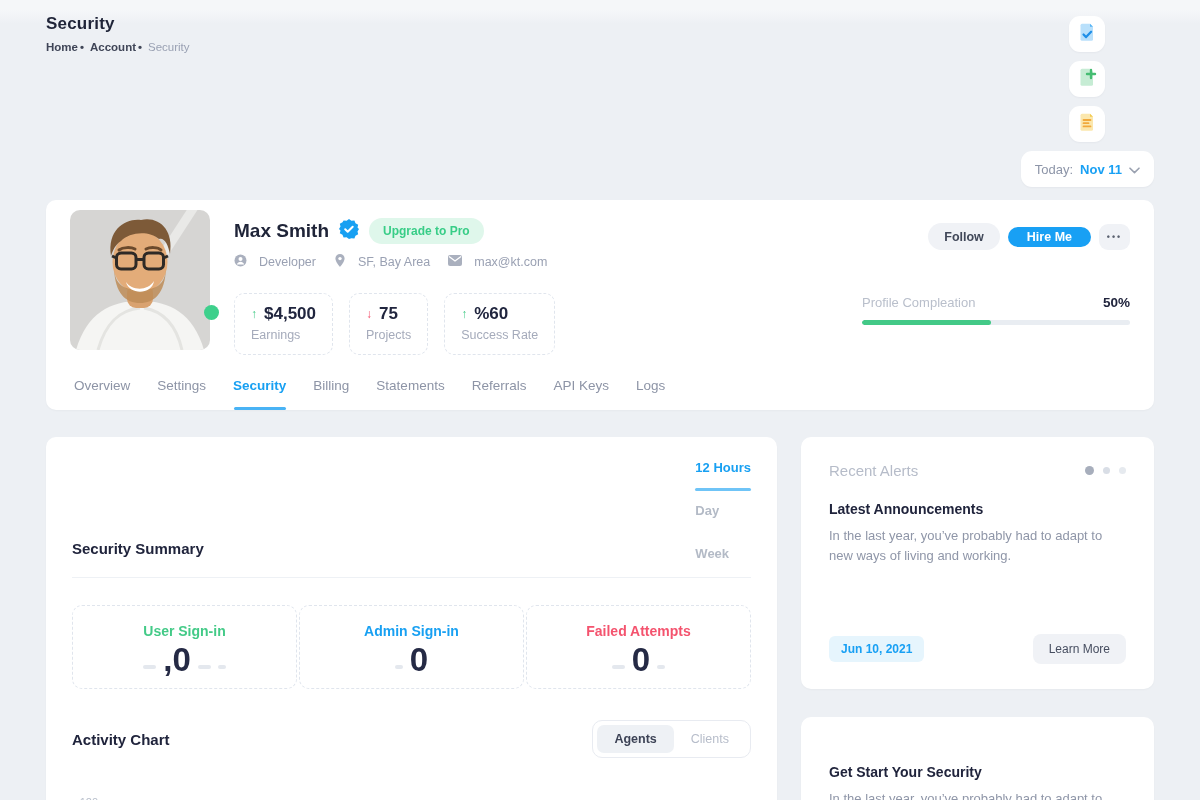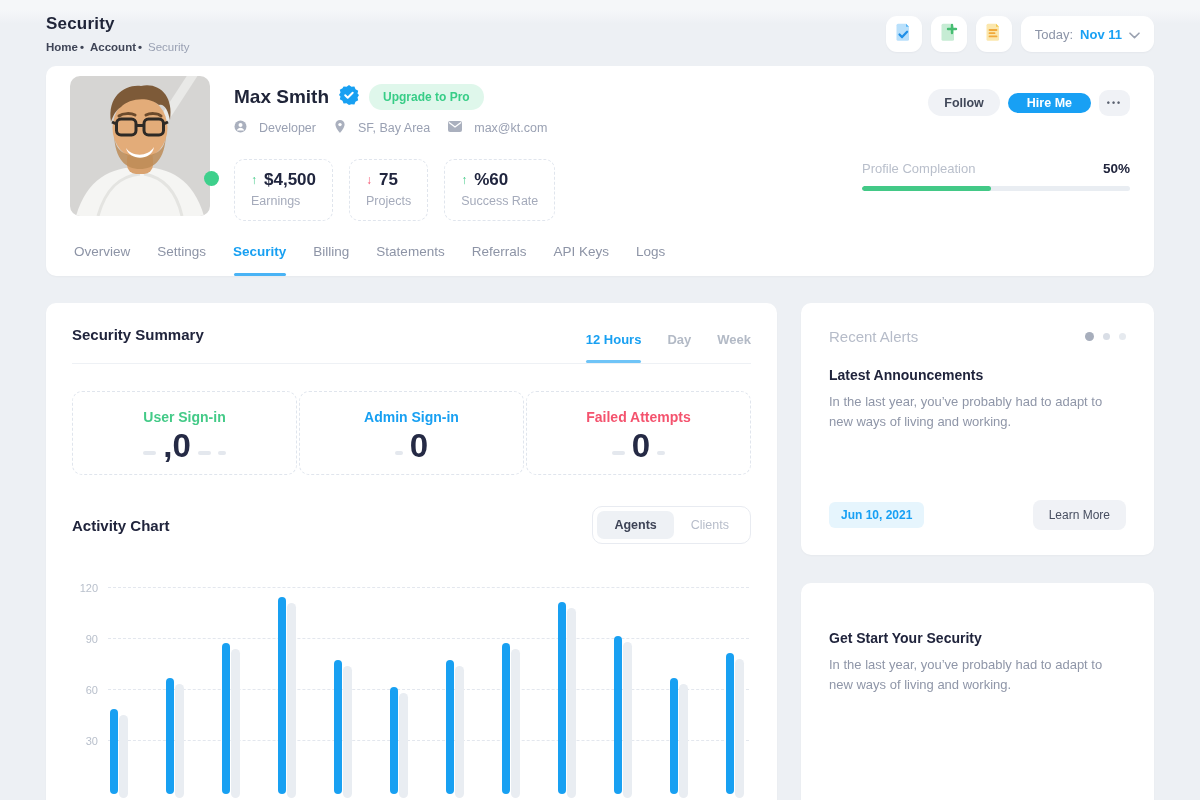--- a/index.html
+++ b/index.html
@@ -11,21 +11,21 @@
   }
   .page{position:absolute;inset:0;padding:14px 46px 0;box-sizing:border-box;}
 
   
   .topbar{display:flex;justify-content:space-between;align-items:flex-start;}
   .page-title{font-size:17px;font-weight:700;color:#1f2438;letter-spacing:.2px;}
   .breadcrumb{margin-top:7px;font-size:11.5px;color:#434a5e;display:flex;gap:6px;align-items:center;}
   .crumb{font-weight:600;color:#3f4557;}
   .crumb .bullet{color:#3f4557;margin-left:2px;}
   .crumb.current{color:#9aa1b3;font-weight:400;}
-  .topbar-right{display:flex;gap:9px;align-items:center;margin-top:2px;}
+  .topbar-right{display:flex;gap:9px;align-items:center;margin-top:2px;flex-direction:column;}
   .icon-btn{width:36px;height:36px;border-radius:11px;background:#fff;border:none;
     display:flex;align-items:center;justify-content:center;box-shadow:0 1px 2px rgba(20,30,60,.04);cursor:pointer;}
   .date-btn{height:36px;border-radius:11px;background:#fff;border:none;display:flex;align-items:center;
     gap:7px;padding:0 14px;font-size:13px;box-shadow:0 1px 2px rgba(20,30,60,.04);cursor:pointer;
     font-family:"Liberation Sans",sans-serif;}
   .date-label{color:#8d95a8;}
   .date-value{color:#18a0f4;font-weight:700;}
 
   
   .card{background:#fff;border-radius:10px;box-shadow:0 1px 2px rgba(16,24,40,.03);}
@@ -67,21 +67,21 @@
   .tab.active{color:#18a0f2;font-weight:600;}
   .tab.active::after{content:"";position:absolute;left:50%;transform:translateX(-50%);bottom:0;
     width:52px;height:3px;border-radius:2px;background:#49b3f5;}
 
   
   .main{display:flex;gap:24px;margin-top:27px;align-items:flex-start;}
   .left-card{width:731px;box-sizing:border-box;padding:0 26px 20px;}
   .summary-head{display:flex;justify-content:space-between;align-items:flex-end;
     padding-top:23px;border-bottom:1px solid #eef1f5;}
   .card-title{font-size:15px;font-weight:700;color:#20243c;padding-bottom:20px;}
-  .periods{display:flex;gap:26px;}
+  .periods{display:flex;gap:12px;flex-direction:column;}
   .period{font-size:13px;font-weight:600;color:#b3bac6;padding-bottom:16px;position:relative;cursor:pointer;}
   .period.active{color:#18a0f2;}
   .period.active::after{content:"";position:absolute;left:0;right:0;bottom:0;height:3px;border-radius:2px;background:#6fc4f7;}
   .summary-boxes{display:flex;gap:2px;margin-top:27px;}
   .sum-box{flex:1;border:1.5px dashed #e0e5ed;border-radius:10px;padding:17px 0 12px;text-align:center;}
   .sum-label{font-size:14px;font-weight:600;}
   .sum-value-row{margin-top:4px;display:flex;align-items:flex-end;justify-content:center;gap:7px;}
   .sum-value{font-size:33px;font-weight:700;color:#252a45;line-height:1;}
   .dash{width:13px;height:4px;border-radius:2px;background:#e4e8ee;margin-bottom:7px;}
   .dash.sm{width:8px;}

